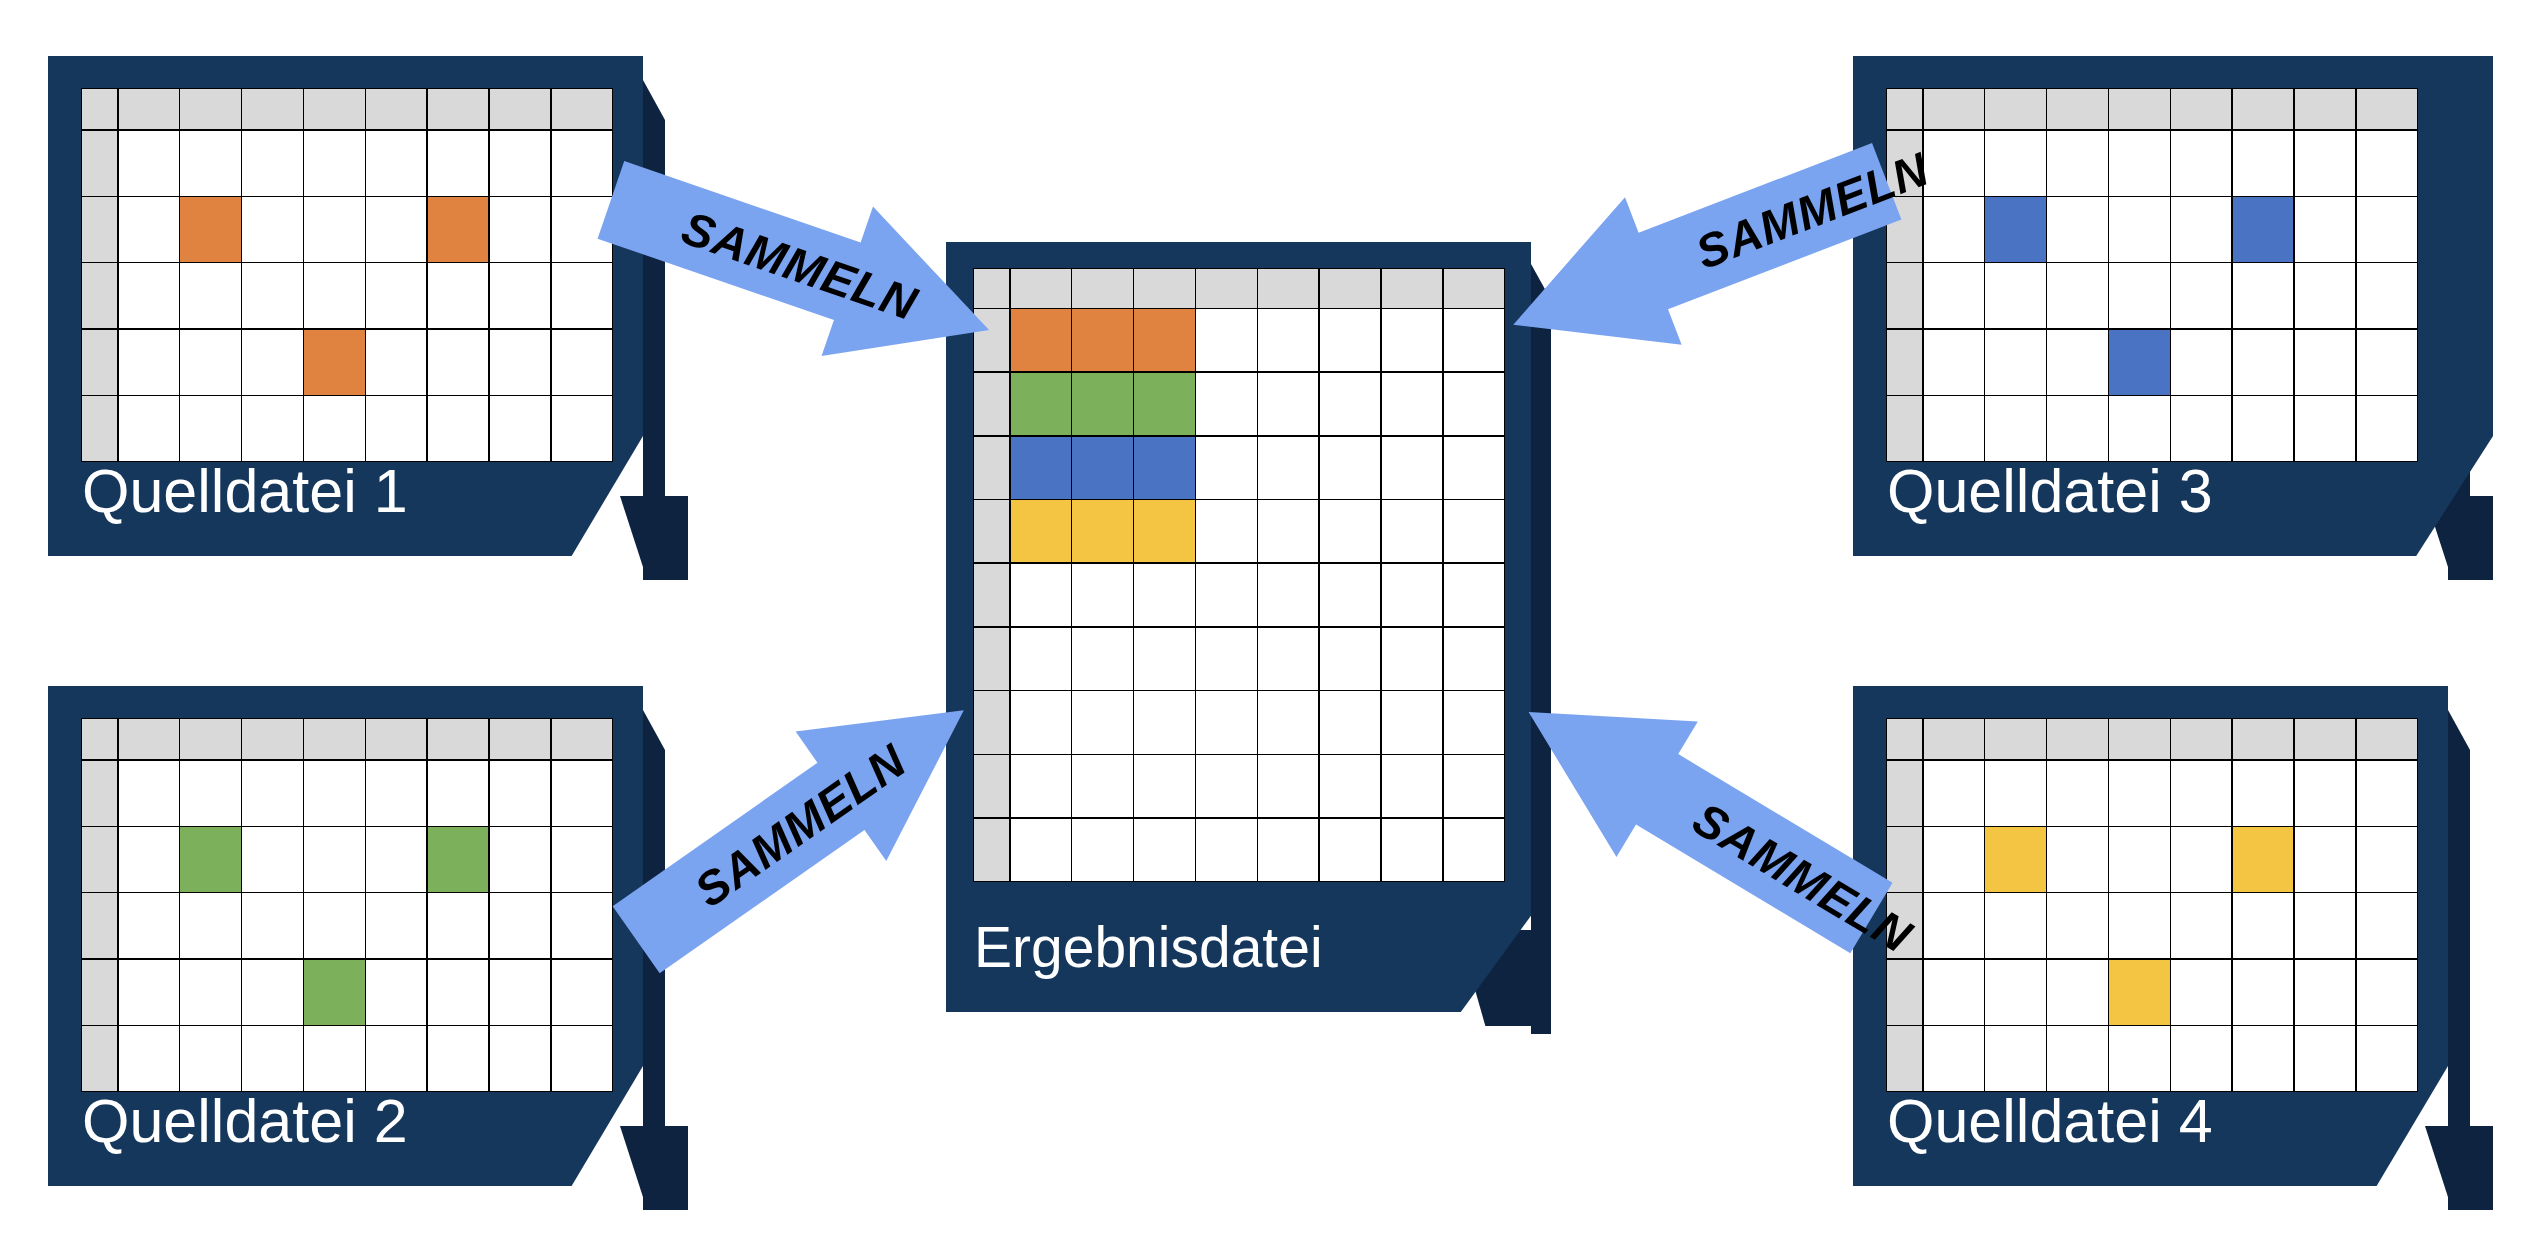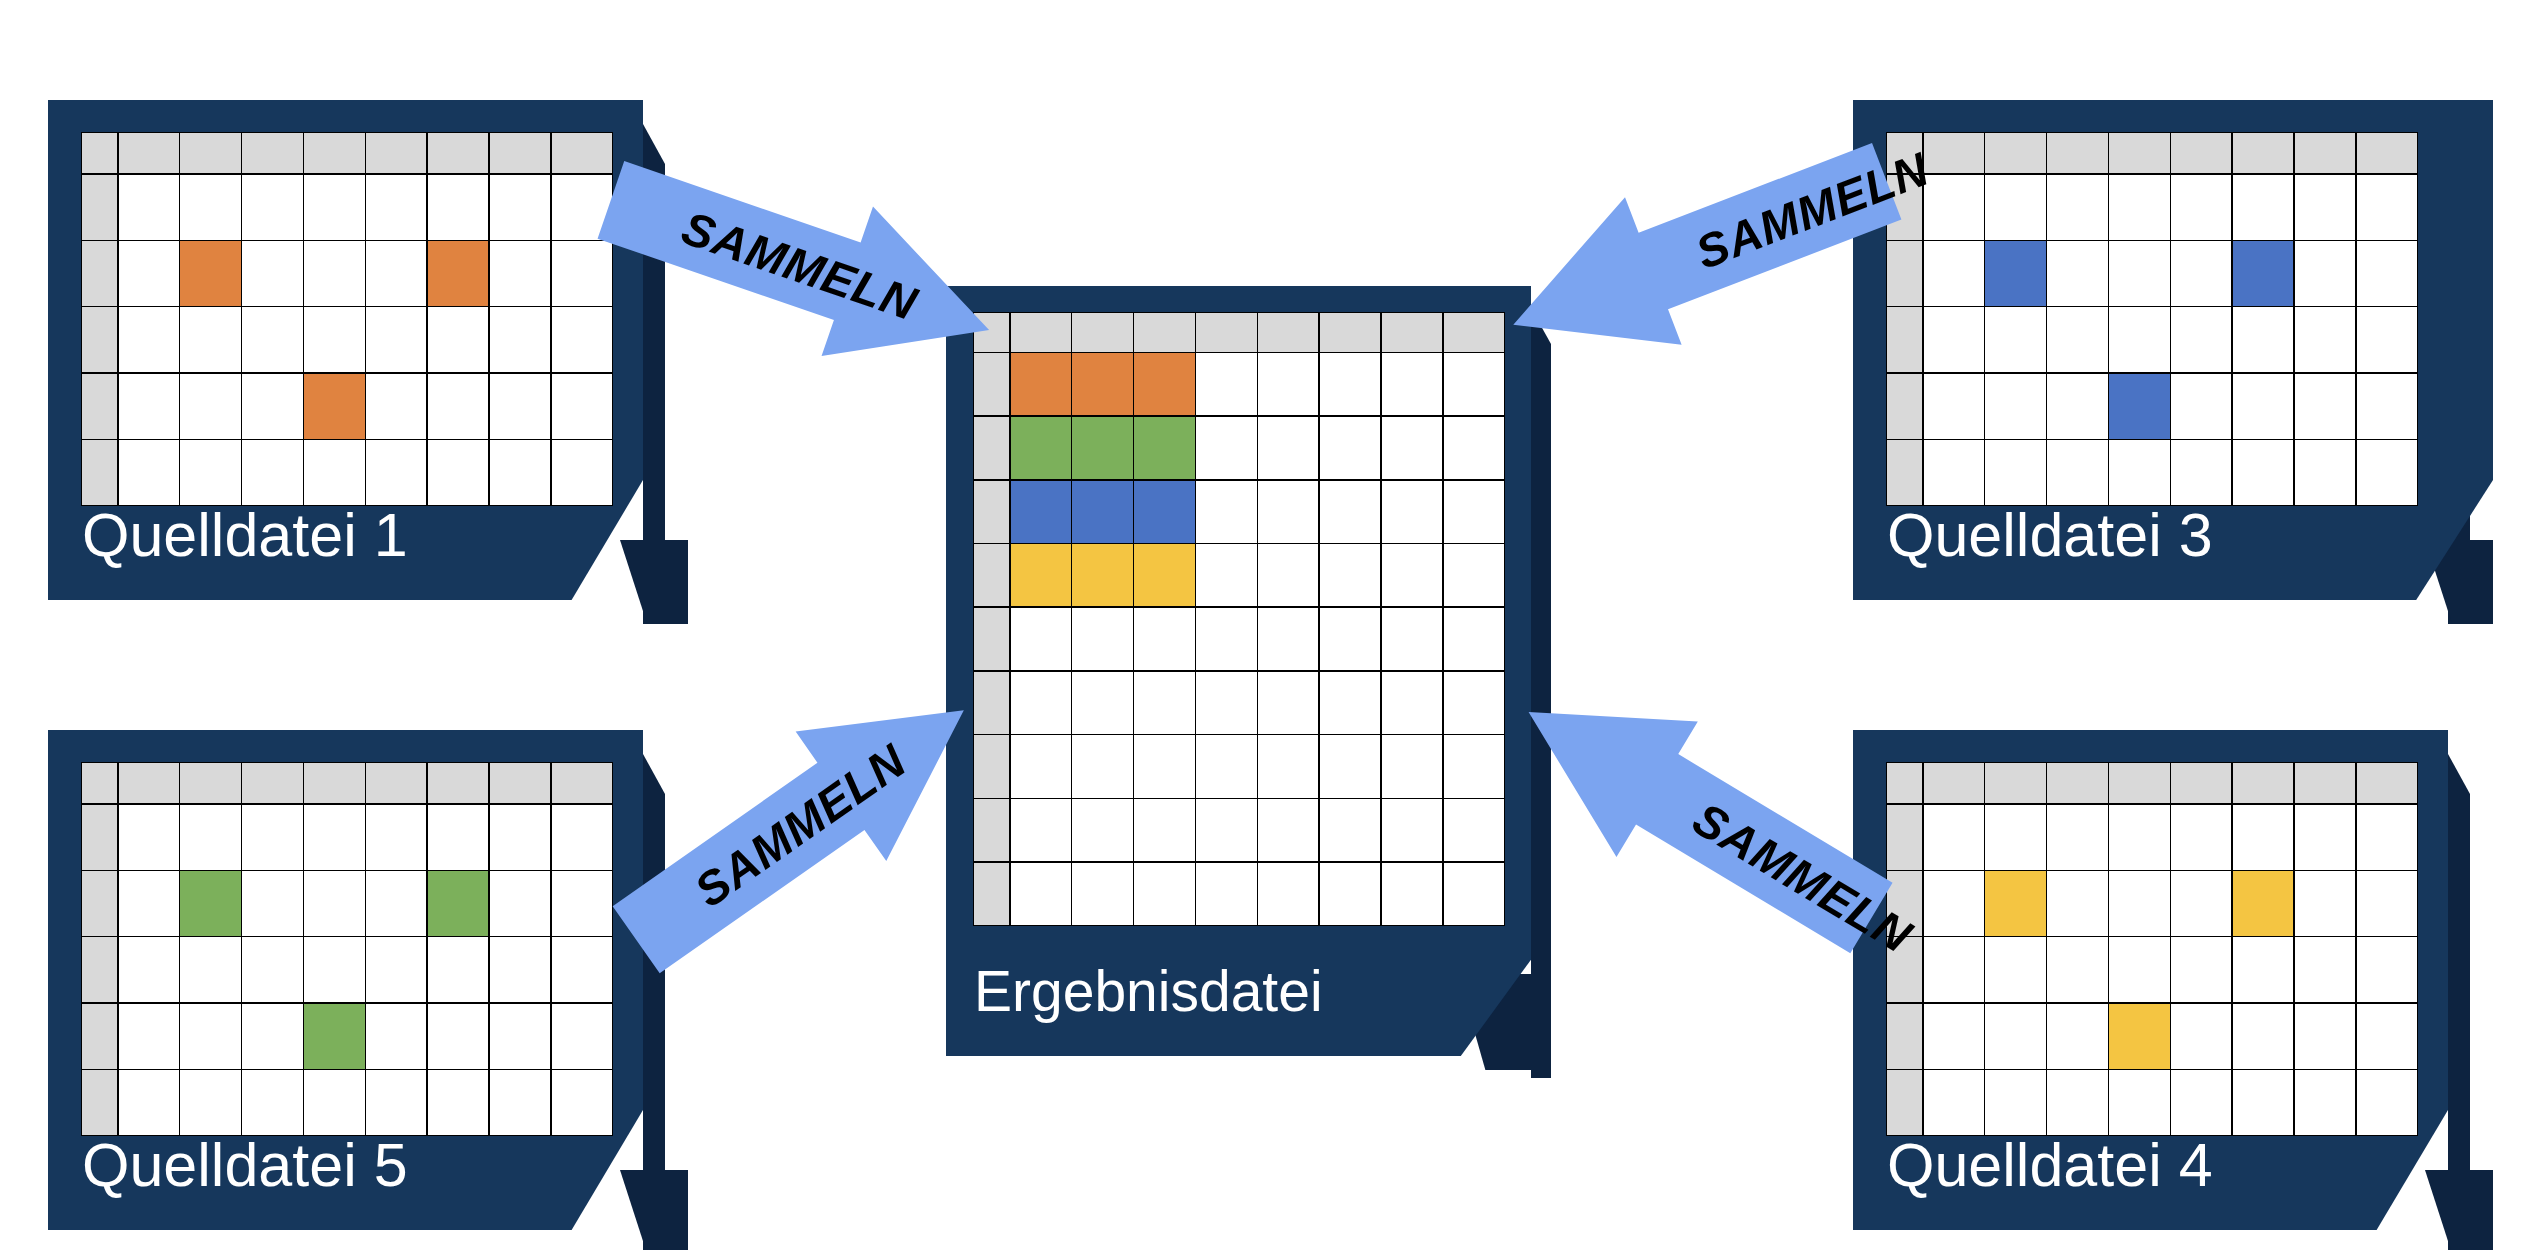--- a/index.html
+++ b/index.html
@@ -6,21 +6,21 @@
   body{
     width:2532px;height:1250px;
     background:#ffffff;
     font-family:"Liberation Sans",sans-serif;
     overflow:hidden;
     position:relative;
   }
   #stage{position:absolute;left:0;top:0;width:2532px;height:1250px;}
 
   
-  .card{position:absolute;margin-top:44px;}
+  .card{position:absolute;}
   .card-body{
     position:absolute;left:0;top:0;width:100%;height:100%;
     background:var(--navy,#16375c);
     border:1px solid #0e2embedded;
     box-sizing:border-box;
   }
   .card-shadow{
     position:absolute;
     background:#0d2340;
   }
@@ -194,21 +194,21 @@
           <div class="cell"></div>
           <div class="cell"></div>
           <div class="cell"></div>
           <div class="cell"></div>
           <div class="cell"></div>
           <div class="cell"></div>
           <div class="cell"></div>
           <div class="cell"></div>
         </div>
       </div>
-    <div class="card-label" style="left:34px;bottom:34px;font-size:61px;">Quelldatei 5</div>
+    <div class="card-label" style="left:34px;bottom:34px;font-size:61px;">Quelldatei 2</div>
   </div>
 
   <div class="card" style="left:1853px;top:56px;width:640px;height:500px;">
     <div class="card-shadow" style="left:595px;top:24px;width:22px;height:500px;
                 clip-path:polygon(0 0,100% 40px,100% 100%,0 100%);"></div>
     <div class="card-shadow" style="left:572px;top:440px;width:68px;height:84px;
                 clip-path:polygon(0 0,100% 0,100% 100%,40% 100%);"></div>
     <div class="card-body" style="--navy:#16375c;
                 clip-path:polygon(0 0,100% 0,100% 76%,88% 100%,0 100%);"></div>
     <div class="src-grid" style="position:absolute;left:33px;top:32px;width:530px;height:372px;">

